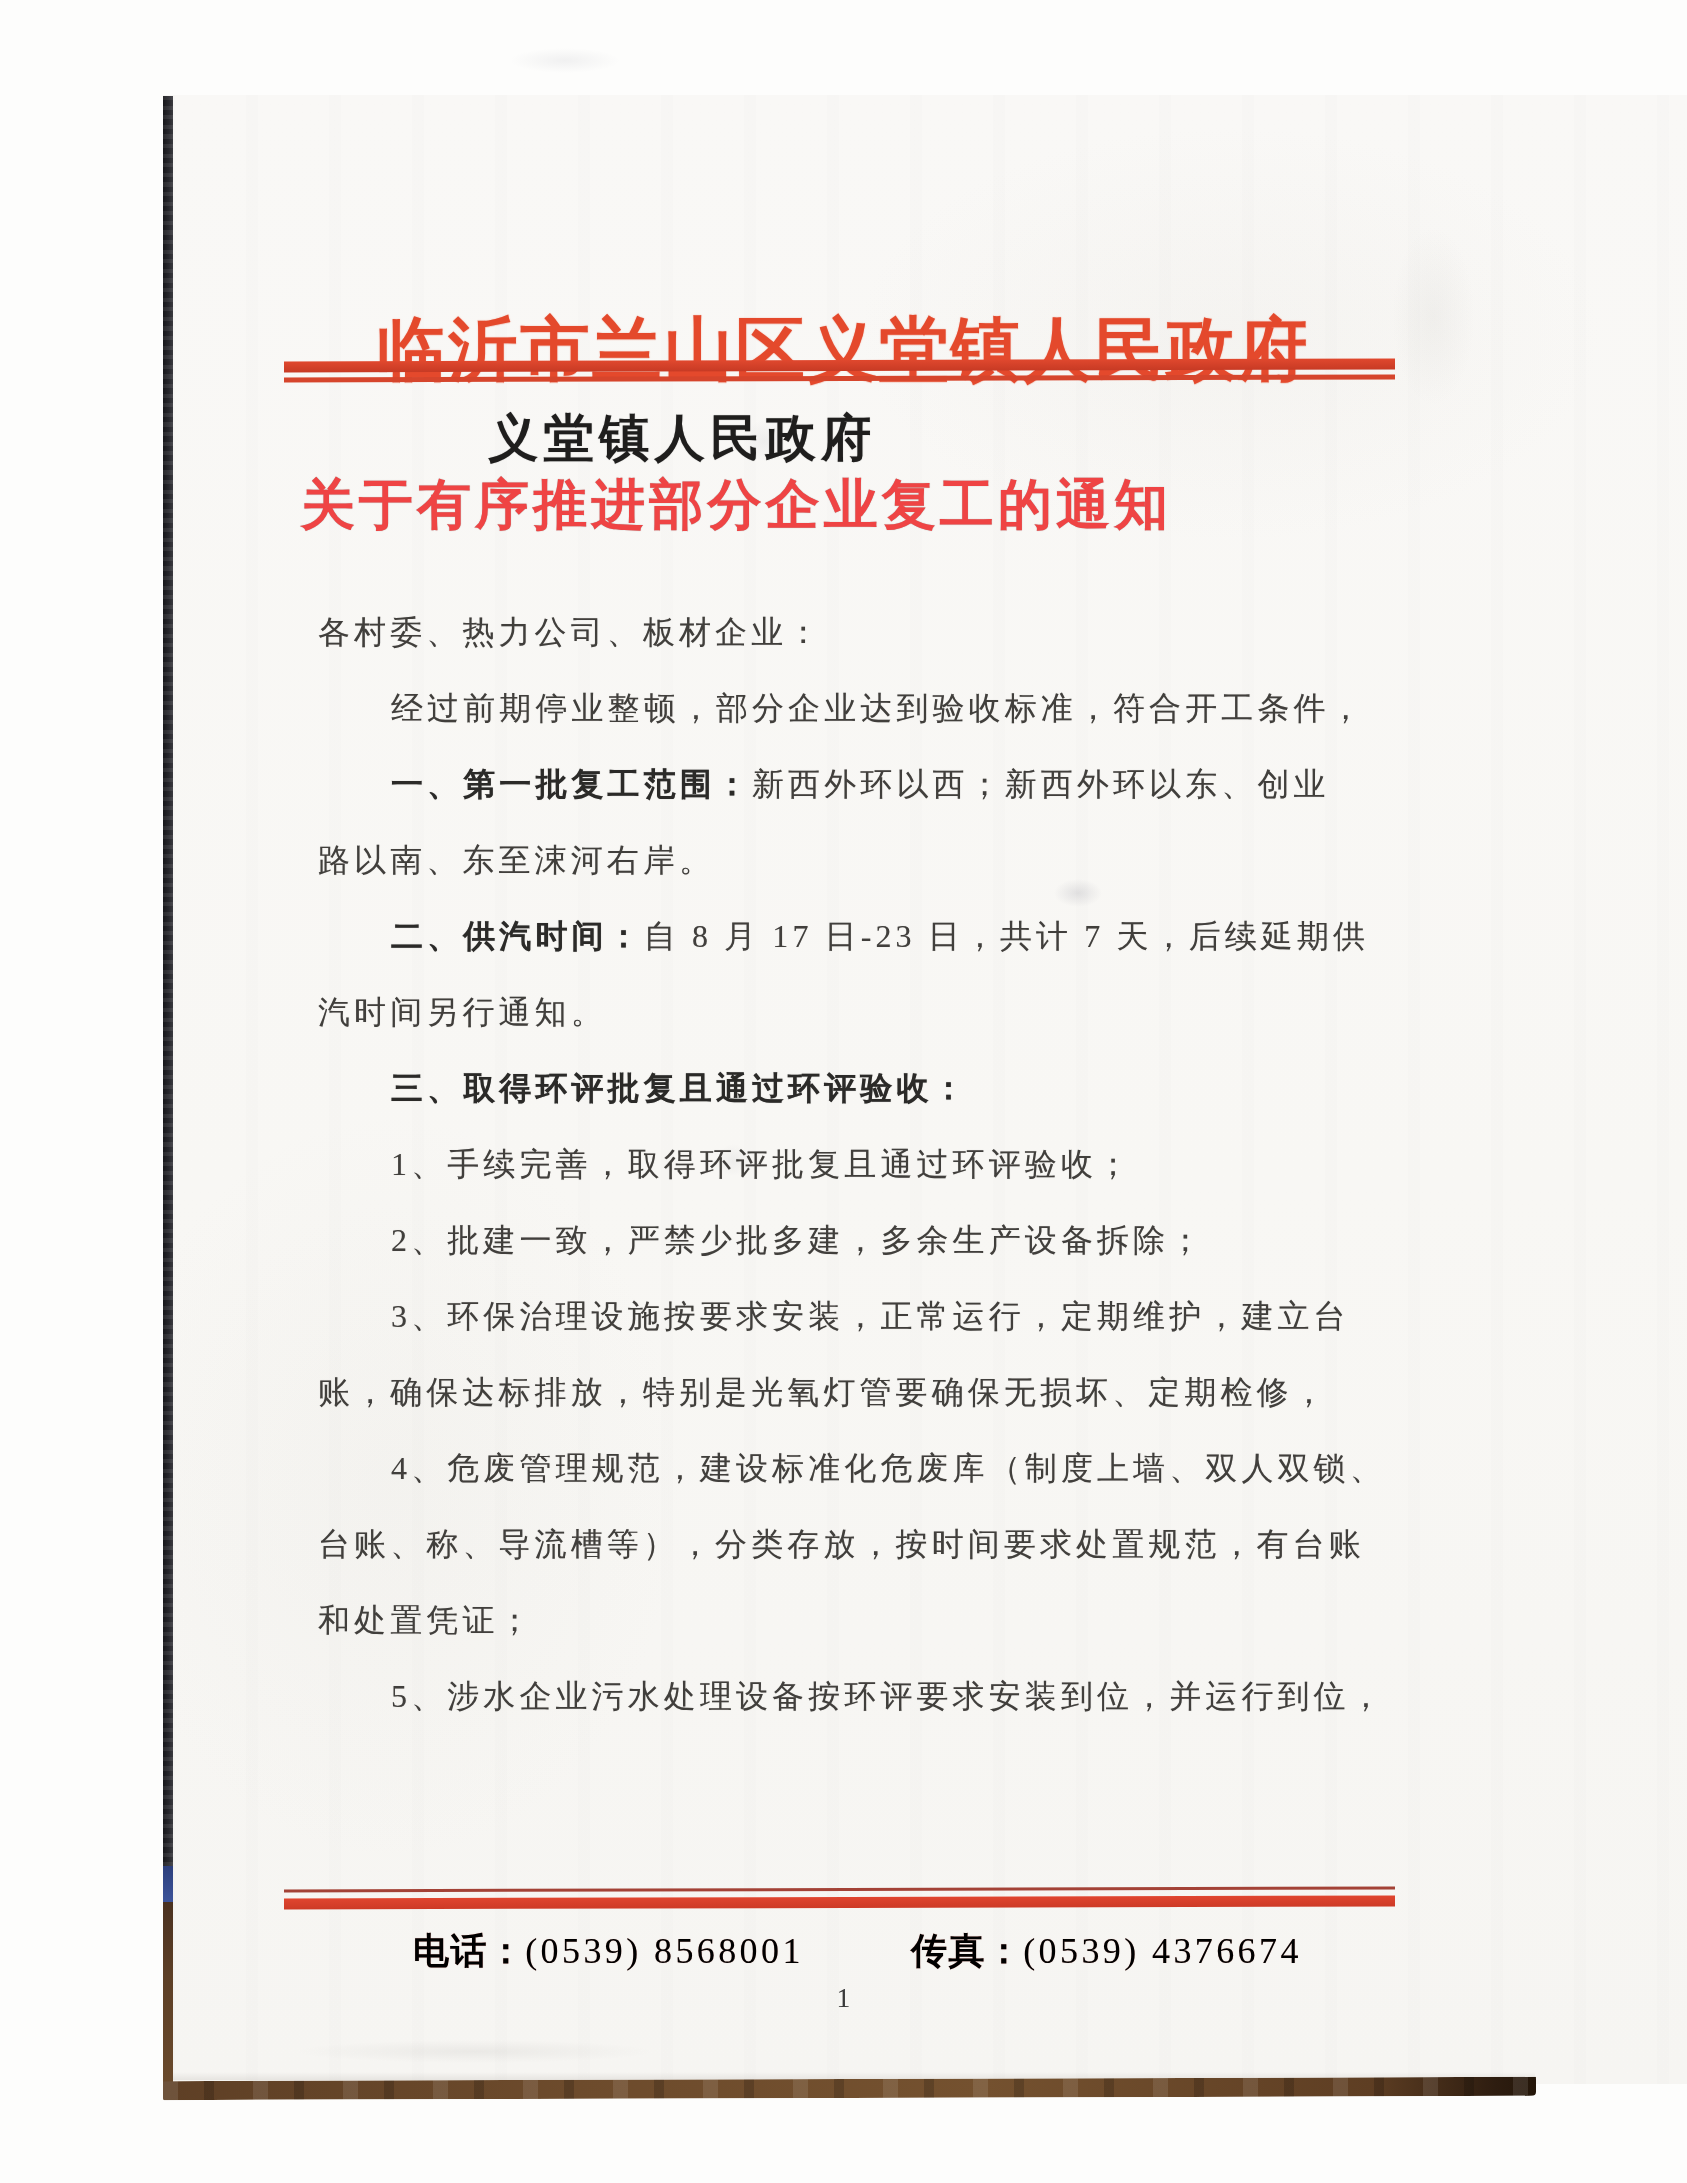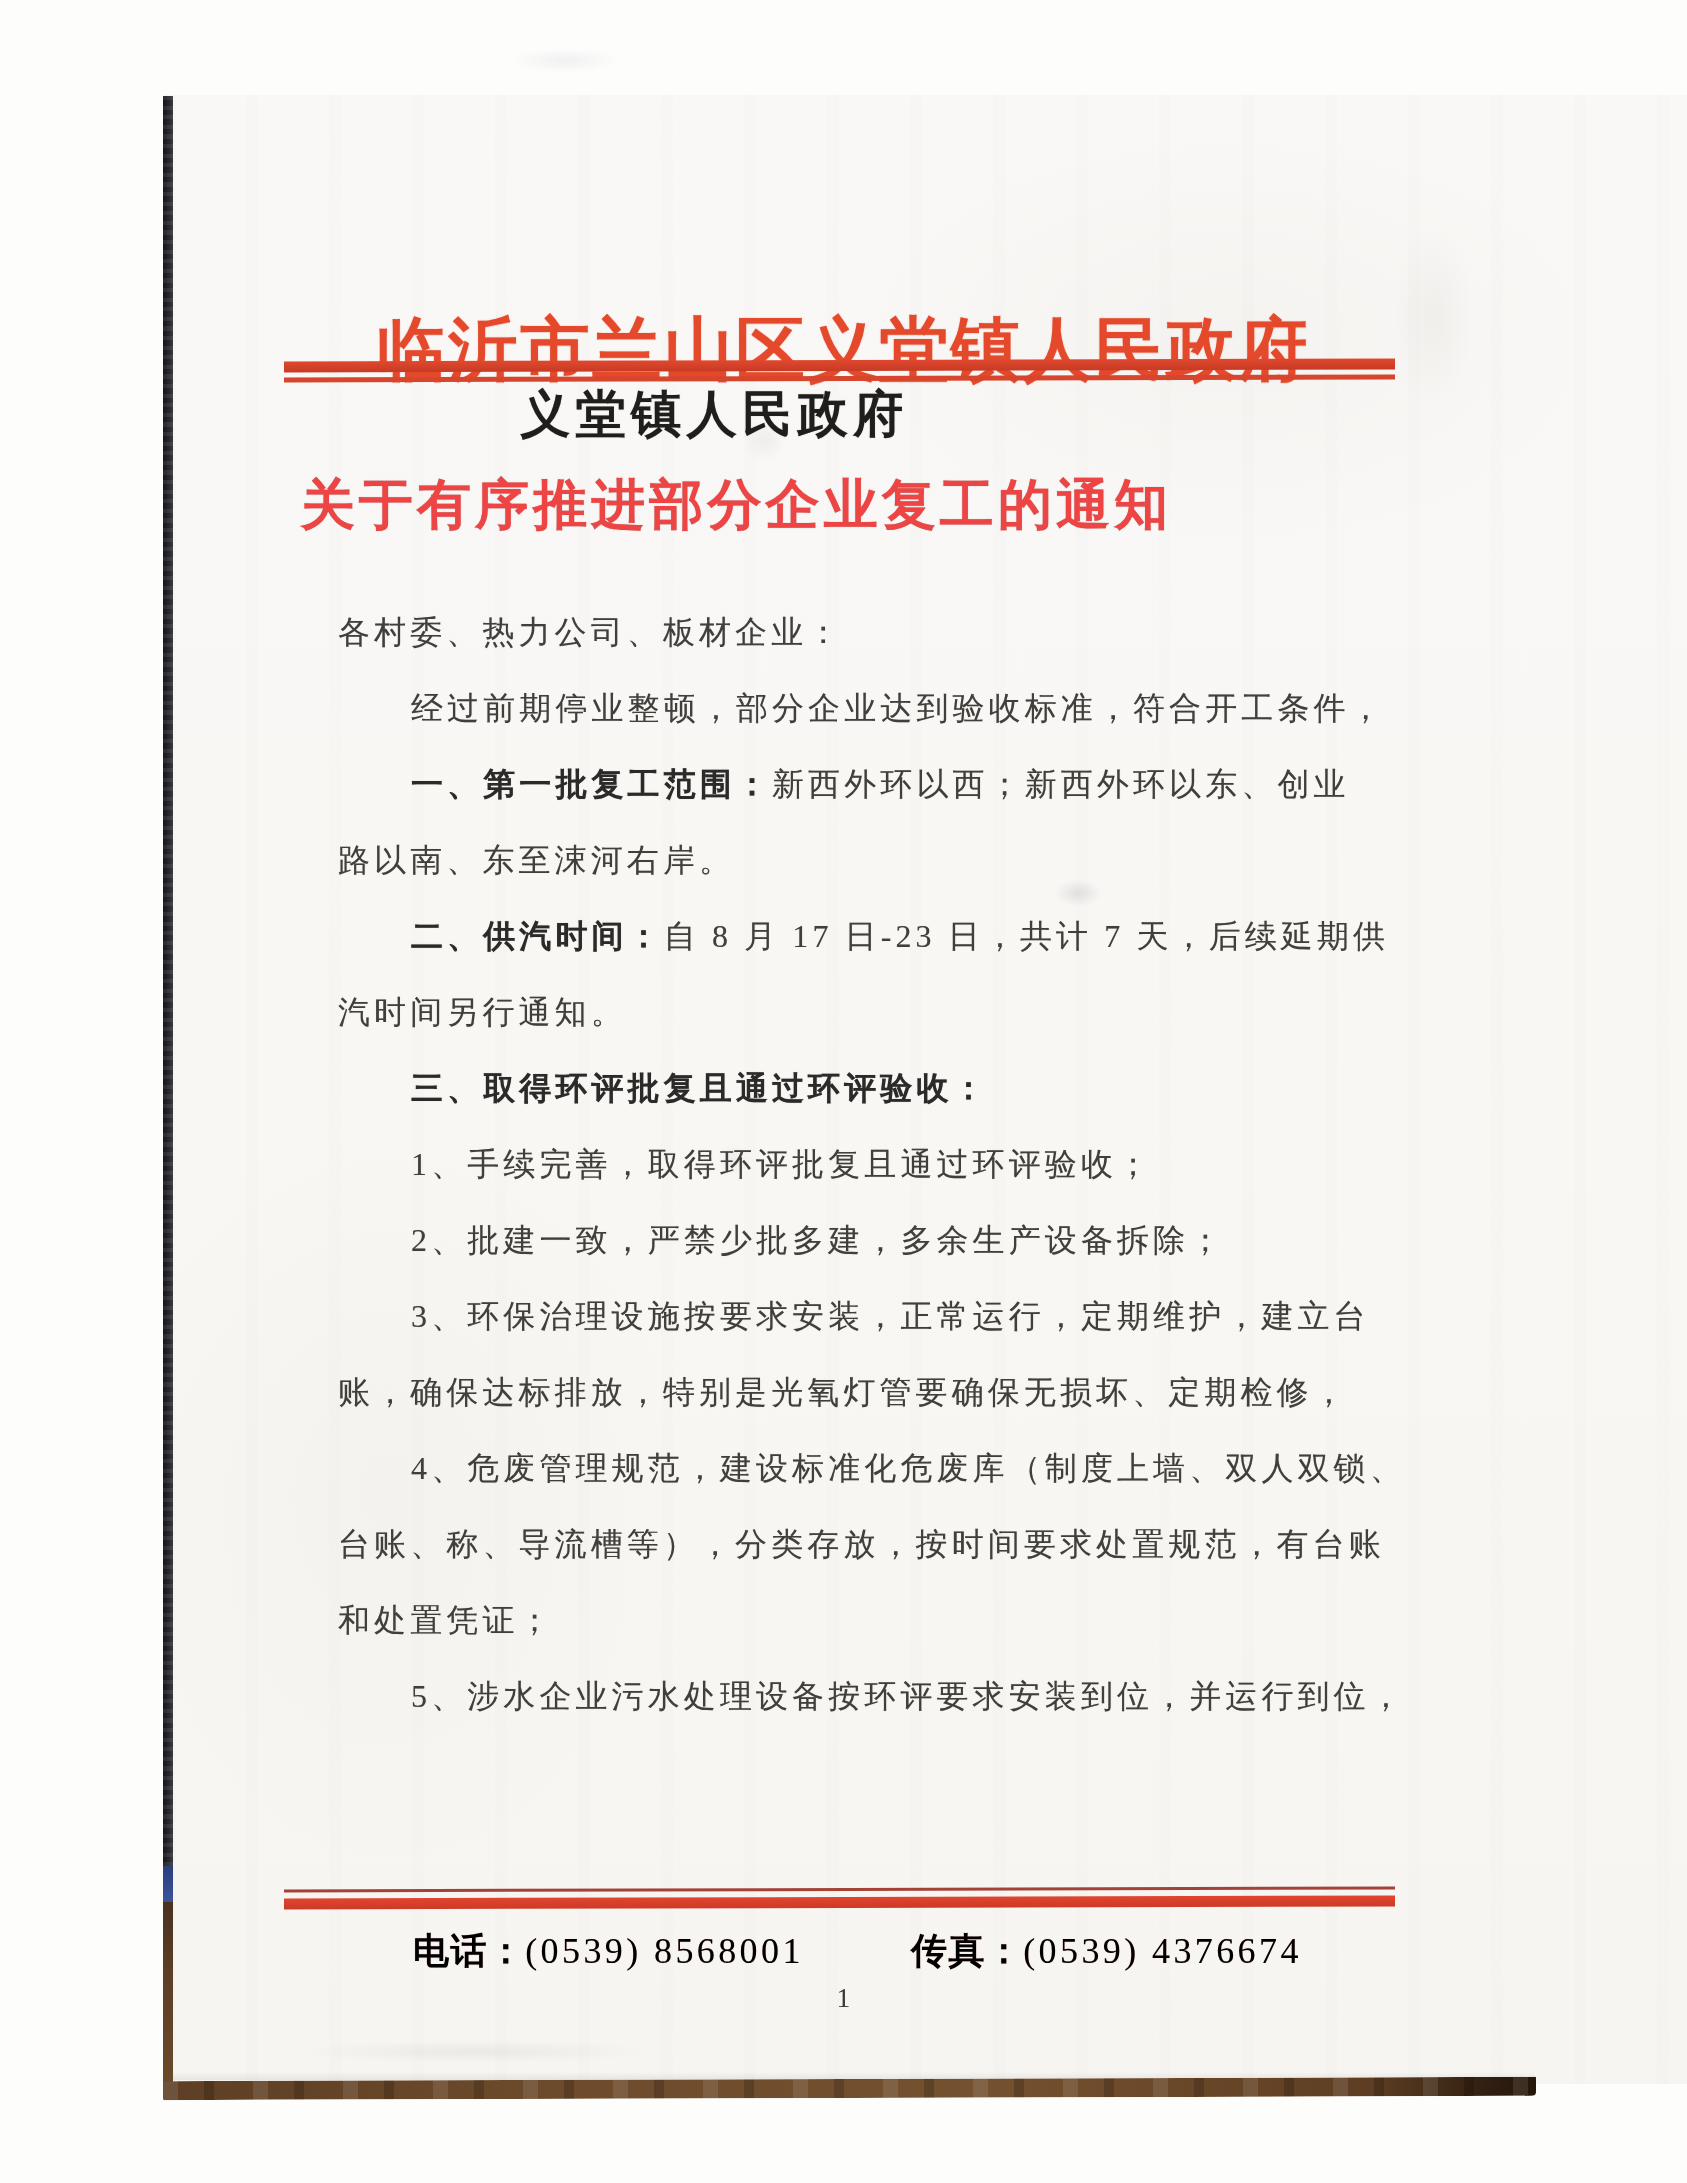--- a/index.html
+++ b/index.html
@@ -62,43 +62,42 @@
     color:#e4492c;
     text-shadow:0 0 1.4px rgba(228,73,44,0.45), 0 1.4px 0 rgba(228,73,44,0.12);
     white-space:nowrap;
     margin-top:48px;
   }
   .rule{position:absolute;left:284px;width:1111px;transform:rotate(-0.15deg);}
   .rule-head-thick{top:360px;height:11px;background:linear-gradient(180deg,#e0482e,#c73a24);}
   .rule-head-thin{top:376px;height:4.8px;background:#d6452c;}
 
   .notice-title-1{
-    position:absolute;left:0;top:381px;width:1365px;text-align:center;
+    position:absolute;left:0;top:405px;width:1365px;text-align:center;
     font-size:50px;font-weight:700;color:#1f1e1d;letter-spacing:5.5px;
-    text-shadow:0 0 1px rgba(30,30,30,0.4);white-space:nowrap;padding-left:32px;
+    text-shadow:0 0 1px rgba(30,30,30,0.4);white-space:nowrap;
   }
   .notice-title-2{
     position:absolute;left:0;top:469px;width:1473px;text-align:center;
     font-size:54px;font-weight:700;color:#ef4444;letter-spacing:4.1px;
     text-shadow:0 0 1px rgba(30,30,30,0.4);white-space:nowrap;
   }
 
   
   .body-text{
     position:absolute;left:318px;top:594px;width:1075px;
     font-size:32px;color:#413f3c;
     text-shadow:0 0 0.7px rgba(60,58,55,0.35);
   }
   .ln{height:76px;line-height:76px;white-space:nowrap;letter-spacing:4.1px;}
   .ln.ind{padding-left:73px;}
   .ln .b{
     font-family:"Liberation Sans","DejaVu Sans",sans-serif;
     font-weight:700;color:#2b2a28;
     text-shadow:0 0 0.7px rgba(30,30,30,0.5);
-    margin-left:20px;
   }
 
   
   .rule-foot-thin{top:1888px;height:3.4px;background:#a34236;}
   .rule-foot-thick{top:1897px;height:11px;background:linear-gradient(180deg,#e0452f,#cd3a26);}
   .footer-contacts{
     position:absolute;left:0;top:1927px;width:1687px;height:48px;white-space:nowrap;
   }
   .contact{position:absolute;font-size:36px;color:#000000;}
   .contact .lbl{

